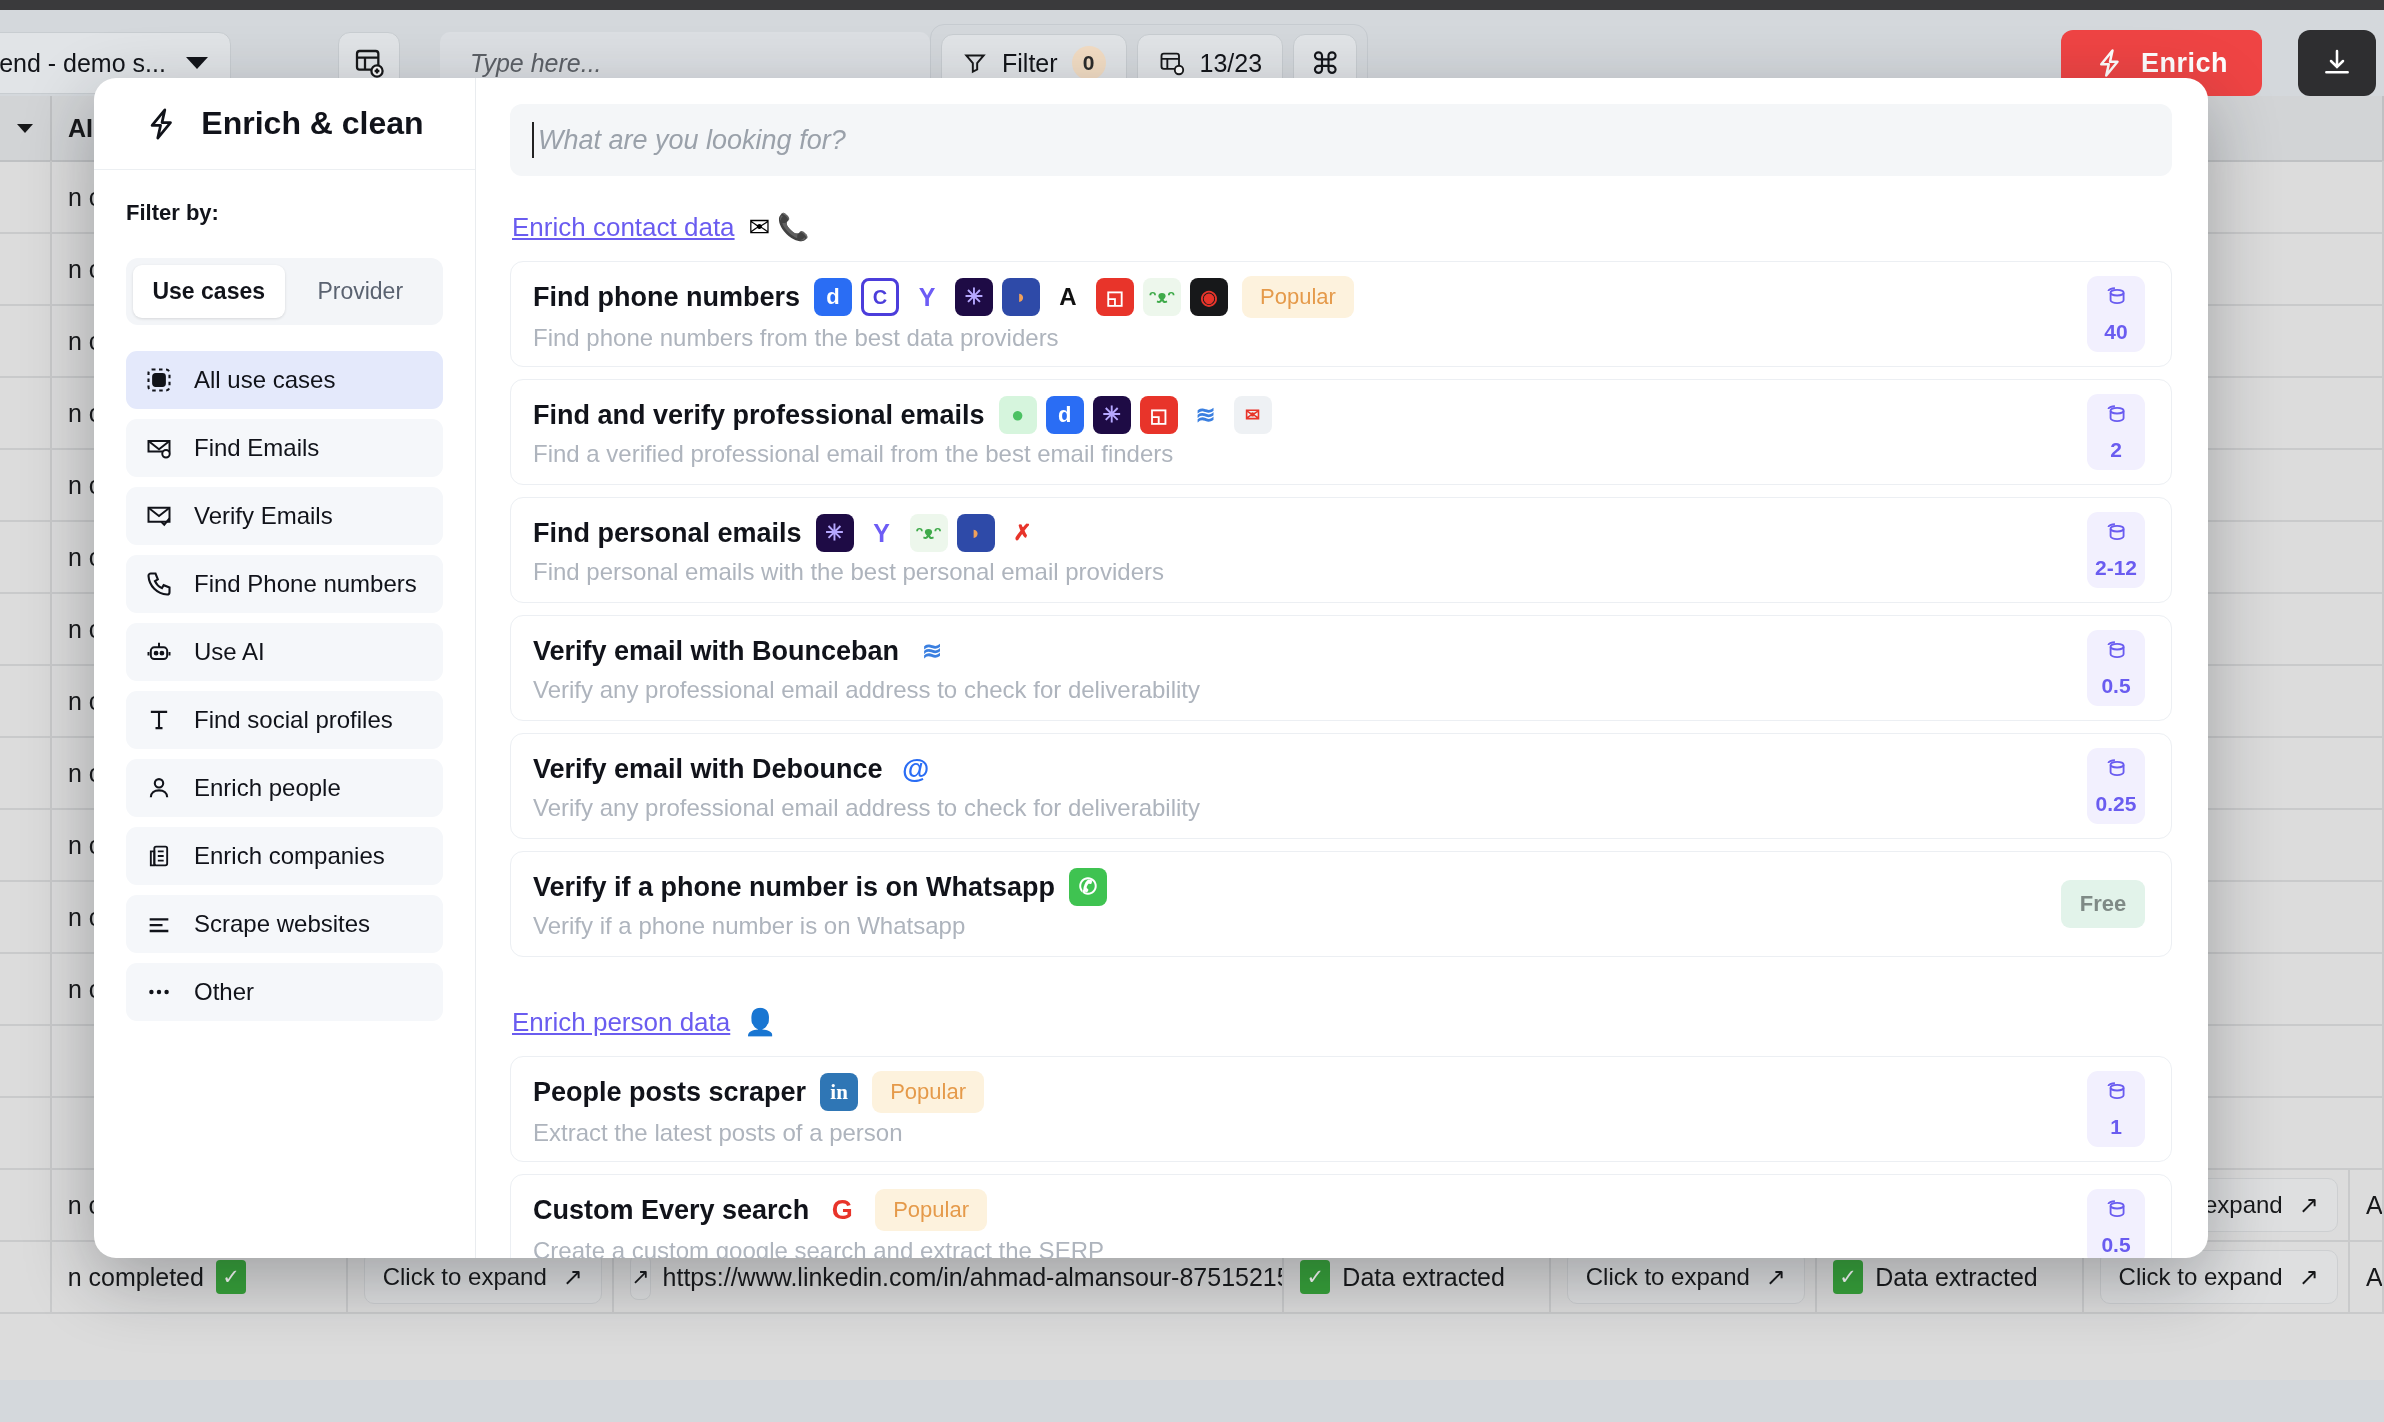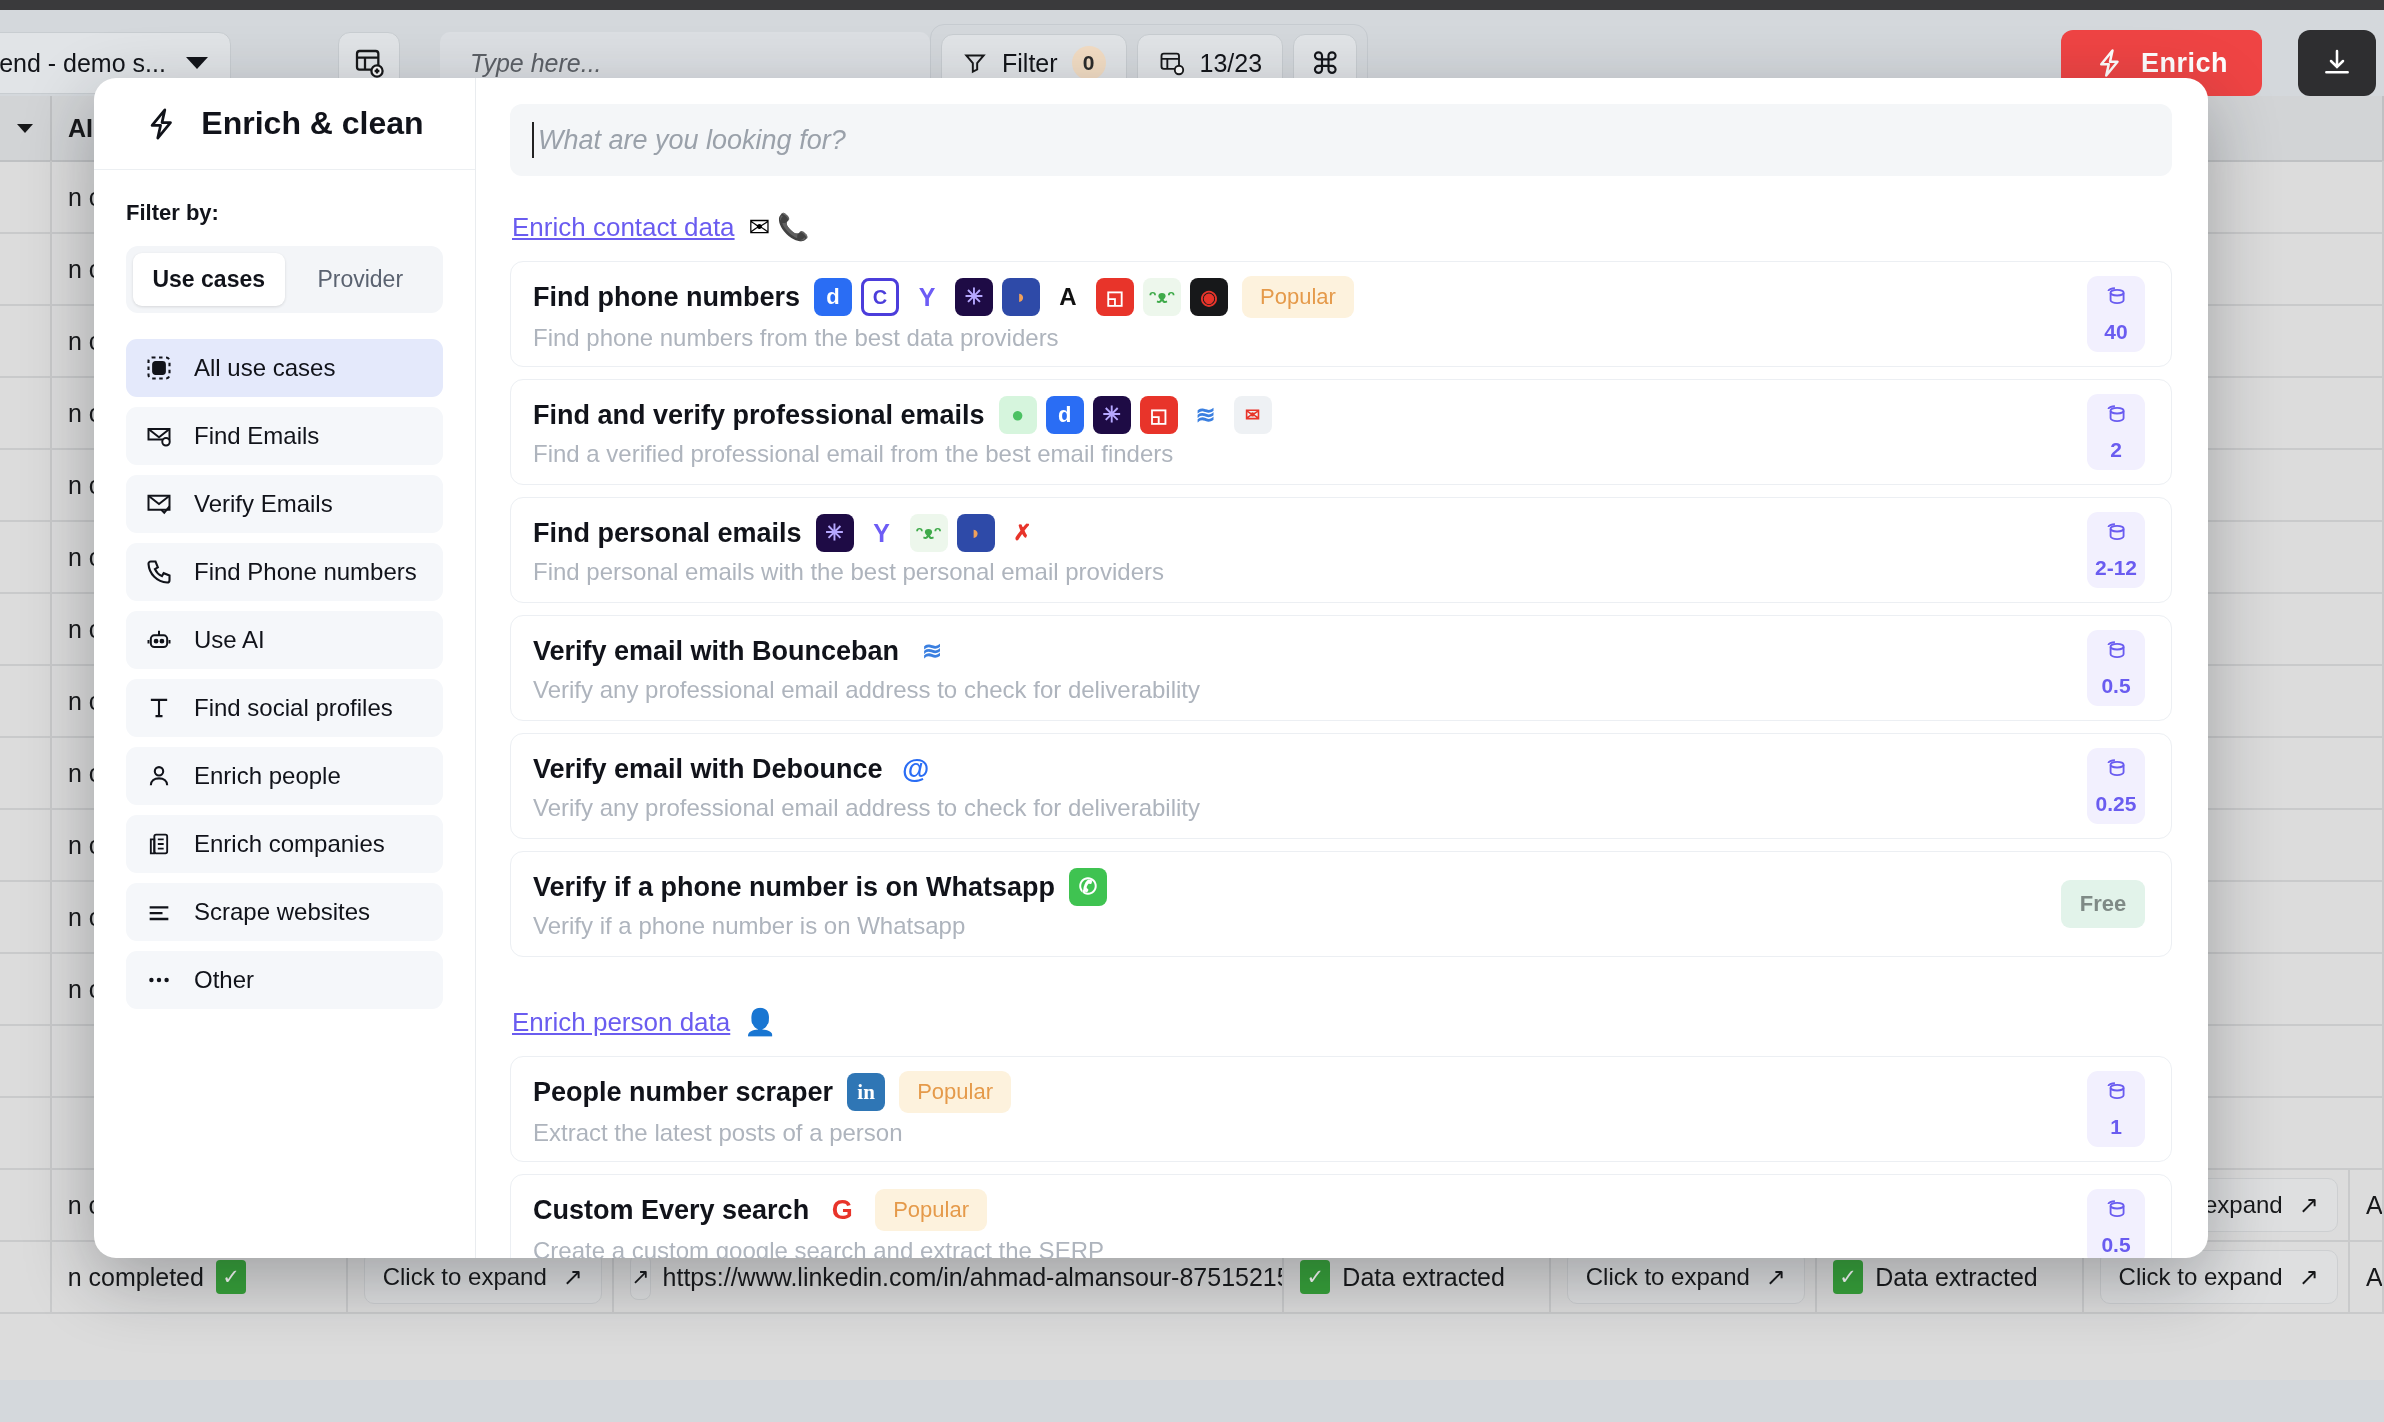--- a/index.html
+++ b/index.html
@@ -149,21 +149,21 @@
     width: 382px; flex: 0 0 382px;
     border-right: 1px solid #e9ecef;
     display: flex; flex-direction: column;
   }
   .side-head {
     height: 92px; display: flex; align-items: center; justify-content: center;
     gap: 22px; border-bottom: 1px solid #eceff2;
   }
   .side-title { font-size: 32px; font-weight: bold; color: #11131a; }
   .side-body { padding: 30px 32px 0 32px; }
-  .filter-by { font-size: 22px; font-weight: bold; color: #11131a; margin-bottom: 20px; }
+  .filter-by { font-size: 22px; font-weight: bold; color: #11131a; margin-bottom: 32px; }
   .seg {
     display: flex; background: #f3f5f8; border-radius: 12px; padding: 7px;
     margin-bottom: 26px;
   }
   .seg-item {
     flex: 1; text-align: center; padding: 13px 0;
     font-size: 23px; color: #5a6270; border-radius: 9px;
   }
   .seg-item.active {
     background: #ffffff; color: #11131a; font-weight: bold;
@@ -723,21 +723,21 @@
           <div class="credit-free">Free</div>
         </div>
         <div class="sect-gap"></div>
         <div class="sect-head">
           <span class="sect-link">Enrich person data</span>
           <span class="sect-ic">👤</span>
         </div>
         <div class="card">
           <div class="card-col">
             <div class="card-title-row">
-              <span class="card-title">People number scraper</span>
+              <span class="card-title">People posts scraper</span>
               <span class="logos">
                 <div class="lg" style="background:#2f76b5;font-size:21px;font-family:'Liberation Serif',serif">in</div>
               </span>
               <span class="badge badge-popular">Popular</span>
             </div>
             <div class="card-sub">Extract the latest posts of a person</div>
           </div>
           <div class="credit">
             <svg width="26" height="26" viewBox="0 0 24 24" fill="none" stroke="#6a5cf0" stroke-width="1.7">
               <ellipse cx="13" cy="8" rx="6" ry="2.6"></ellipse>

